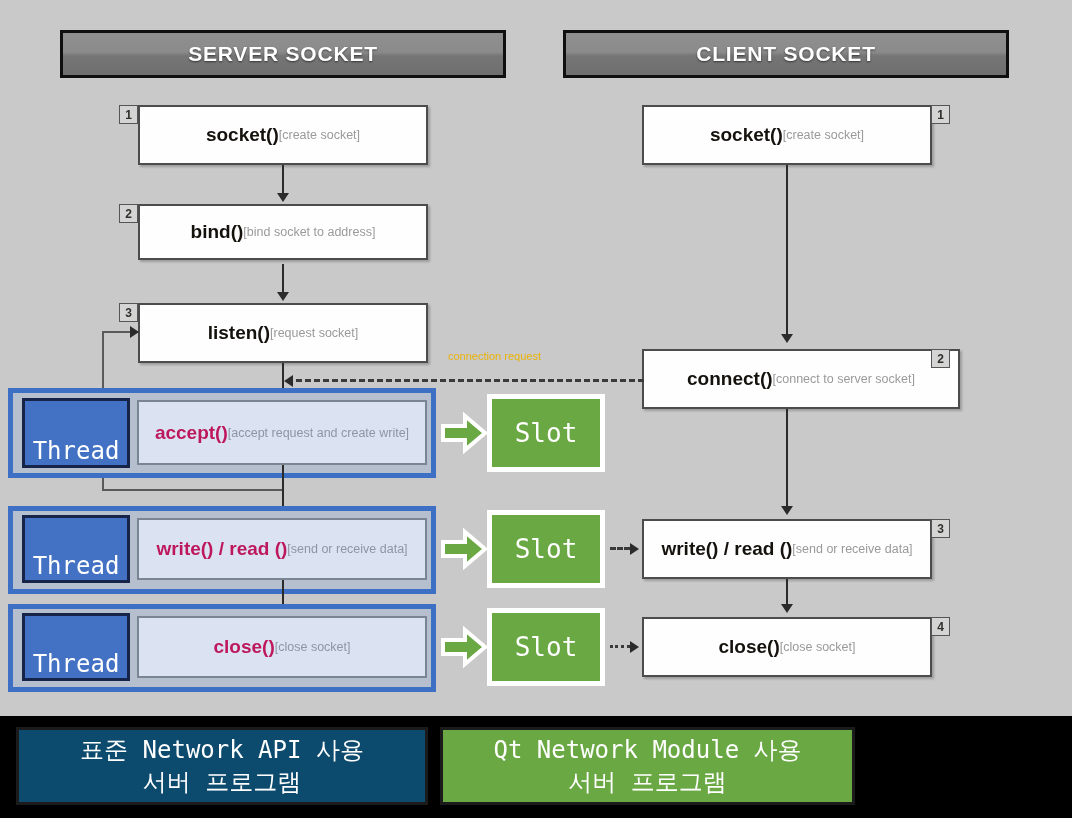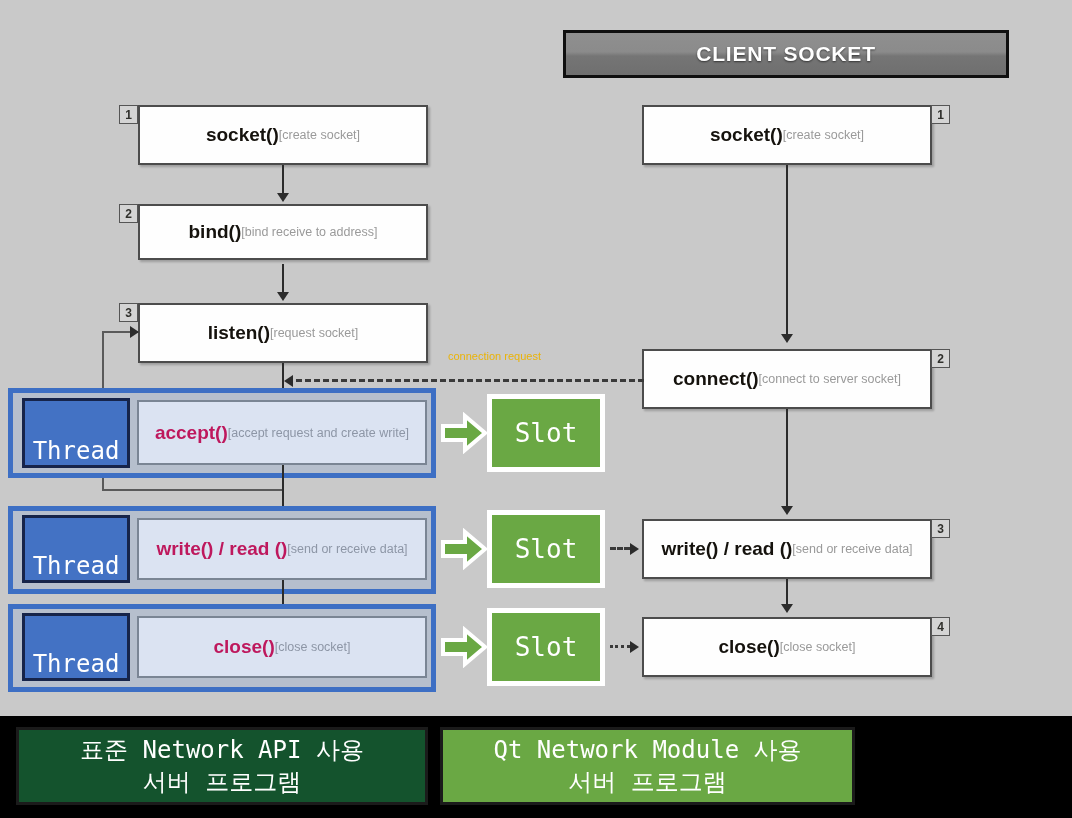--- a/index.html
+++ b/index.html
@@ -97,45 +97,48 @@
   .green-arrow{position:absolute;}
 
   
   .legend{
     position:absolute;box-sizing:border-box;
     display:flex;flex-direction:column;align-items:center;justify-content:center;
     color:#fff;font-size:24px;line-height:1.35;
     font-family:"DejaVu Sans Mono","Liberation Mono",monospace;
     border:3px solid #1b1b1b;
   }
-  .legend.blue{background:#14532d;}
+  .legend.blue{background:#0c4a6e;}
   .legend.green{background:#6aa844;}
 </style>
 </head>
 <body>
 
 <div id="root">
   <div class="canvas"></div>
 
+  <div class="col-header" style="left:60px;top:30px;width:446px;">
+    <span>SERVER SOCKET</span>
+  </div>
   <div class="col-header" style="left:563px;top:30px;width:446px;">
     <span>CLIENT SOCKET</span>
   </div>
 
   <div class="fbox" style="left:138px;top:105px;width:290px;height:60px;">
     <span class="fn">socket()</span>
     <span class="desc">[create socket]</span>
   </div>
   <div class="badge" style="left:119px;top:105px;">1</div>
 
   <div class="vline" style="left:282px;top:165px;height:30px;"></div>
   <div class="arrow-down" style="left:277px;top:193px;"></div>
 
   <div class="fbox" style="left:138px;top:204px;width:290px;height:56px;">
     <span class="fn">bind()</span>
-    <span class="desc">[bind receive to address]</span>
+    <span class="desc">[bind socket to address]</span>
   </div>
   <div class="badge" style="left:119px;top:204px;">2</div>
 
   <div class="vline" style="left:282px;top:264px;height:30px;"></div>
   <div class="arrow-down" style="left:277px;top:292px;"></div>
 
   <div class="fbox" style="left:138px;top:303px;width:290px;height:60px;">
     <span class="fn">listen()</span>
     <span class="desc">[request socket]</span>
   </div>
@@ -205,21 +208,21 @@
 
   <div class="fbox" style="left:642px;top:105px;width:290px;height:60px;">
     <span class="fn">socket()</span>
     <span class="desc">[create socket]</span>
   </div>
   <div class="badge" style="left:931px;top:105px;">1</div>
 
   <div class="vline" style="left:786px;top:165px;height:170px;"></div>
   <div class="arrow-down" style="left:781px;top:334px;"></div>
 
-  <div class="fbox" style="left:642px;top:349px;width:290px;height:60px;">
+  <div class="fbox" style="left:642px;top:349px;width:318px;height:60px;">
     <span class="fn">connect()</span>
     <span class="desc">[connect to server socket]</span>
   </div>
   <div class="badge" style="left:931px;top:349px;">2</div>
 
   <div class="dashed-h" style="left:296px;top:379px;width:348px;"></div>
   <div class="arrow-left" style="left:284px;top:375px;"></div>
   <div class="conn-label" style="left:448px;top:350px;">connection request</div>
 
   <div class="vline" style="left:786px;top:409px;height:100px;"></div>

